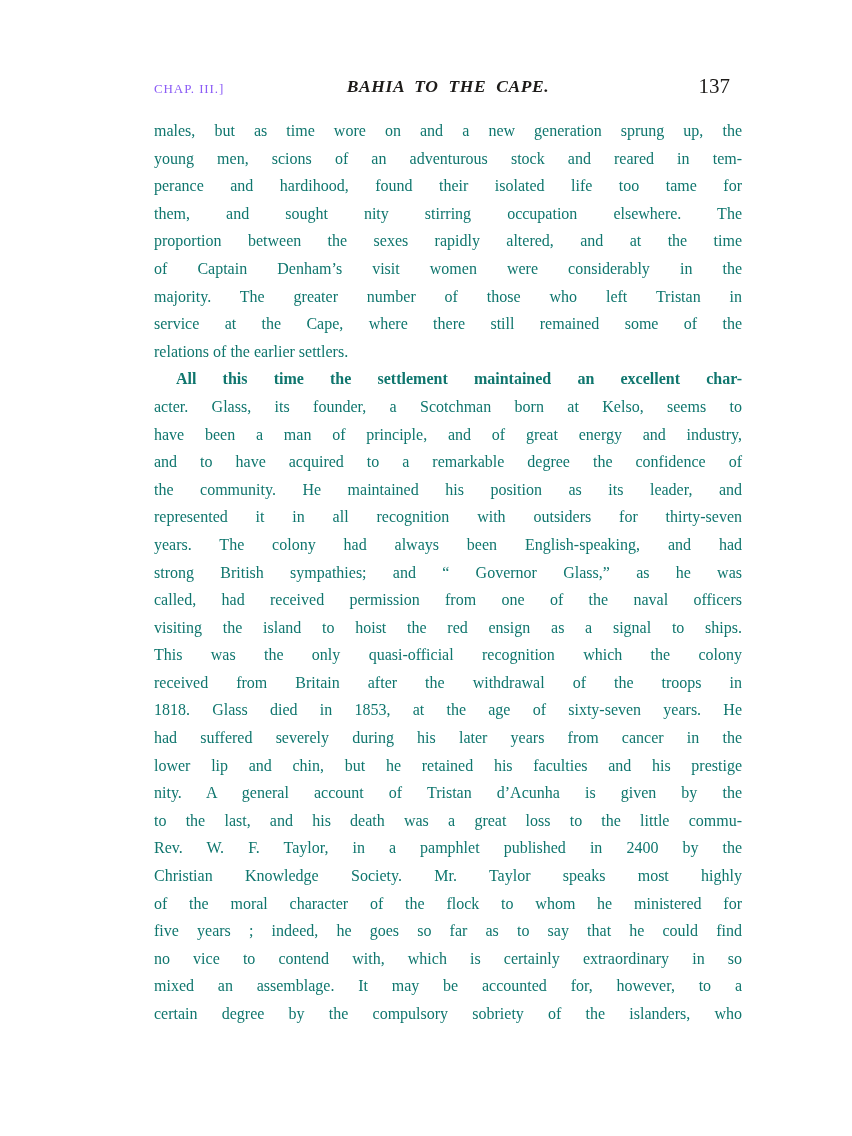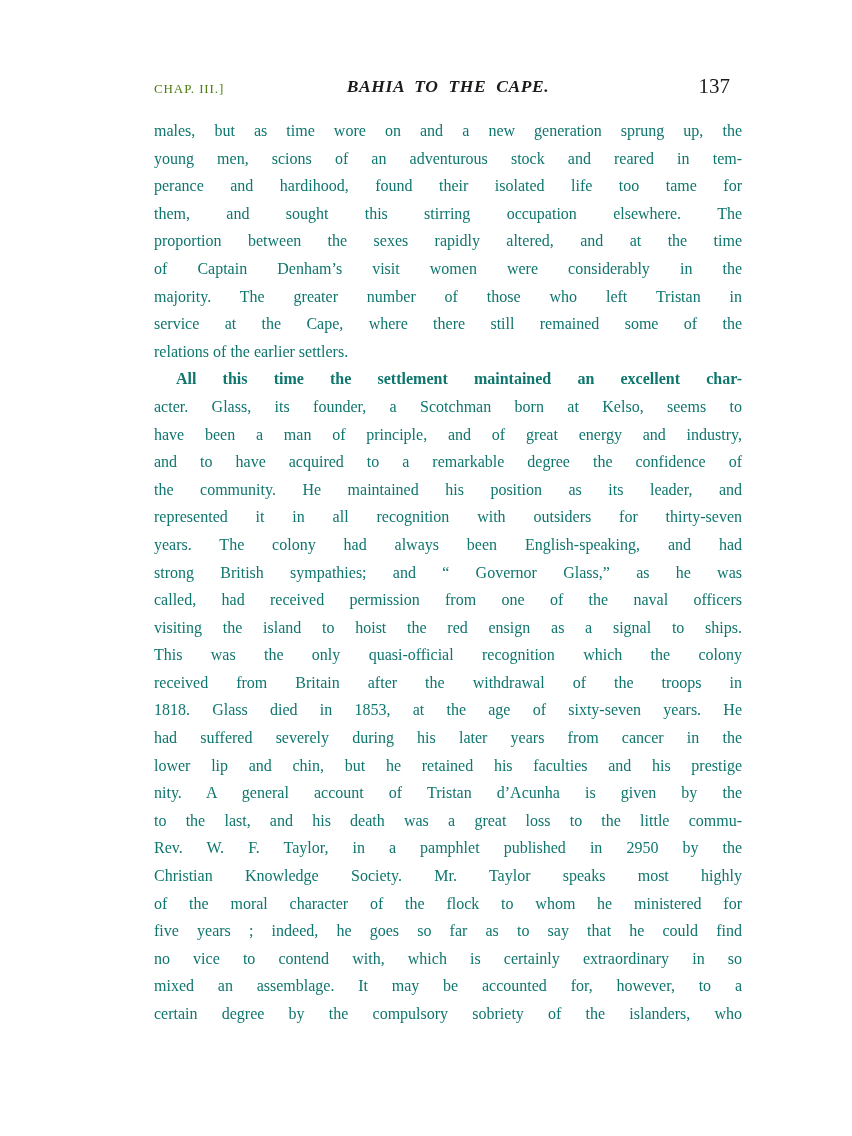--- a/index.html
+++ b/index.html
@@ -23,21 +23,21 @@
     top: 74px;
     width: 588px;
     height: 28px;
   }
   .chapter-label {
     position: absolute;
     left: 0;
     top: 7px;
     font-size: 13px;
     letter-spacing: 0.9px;
-    color: #4d7c0f;
+    color: #8b5cf6;
   }
   .running-title {
     position: absolute;
     left: 50%;
     top: 2px;
     transform: translateX(-50%);
     font-style: italic;
     font-weight: 700;
     font-size: 17.5px;
     letter-spacing: 0.6px;
@@ -86,21 +86,21 @@
   <div class="page-header">
     <span class="chapter-label">CHAP. III.]</span>
     <span class="running-title">BAHIA TO THE CAPE.</span>
     <span class="page-number">137</span>
   </div>
   <div class="page-body">
       <div class="paragraph">
         <div class="line"><span>males, but as time wore on and a new generation sprung up, the</span></div>
         <div class="line"><span>young men, scions of an adventurous stock and reared in tem-</span></div>
         <div class="line"><span>perance and hardihood, found their isolated life too tame for</span></div>
-        <div class="line"><span>them, and sought this stirring occupation elsewhere.  The</span></div>
+        <div class="line"><span>them, and sought nity stirring occupation elsewhere.  The</span></div>
         <div class="line"><span>proportion between the sexes rapidly altered, and at the time</span></div>
         <div class="line"><span>of Captain Denham’s visit women were considerably in the</span></div>
         <div class="line"><span>majority.  The greater number of those who left Tristan in</span></div>
         <div class="line"><span>service at the Cape, where there still remained some of the</span></div>
         <div class="line para-last"><span>relations of the earlier settlers.</span></div>
       </div>
       <div class="paragraph">
         <div class="line indent"><span>All this time the settlement maintained an excellent char-</span></div>
         <div class="line"><span>acter.  Glass, its founder, a Scotchman born at Kelso, seems to</span></div>
         <div class="line"><span>have been a man of principle, and of great energy and industry,</span></div>
@@ -111,21 +111,21 @@
         <div class="line"><span>strong British sympathies; and “ Governor Glass,” as he was</span></div>
         <div class="line"><span>called, had received permission from one of the naval officers</span></div>
         <div class="line"><span>visiting the island to hoist the red ensign as a signal to ships.</span></div>
         <div class="line"><span>This was the only quasi-official recognition which the colony</span></div>
         <div class="line"><span>received from Britain after the withdrawal of the troops in</span></div>
         <div class="line"><span>1818.  Glass died in 1853, at the age of sixty-seven years.  He</span></div>
         <div class="line"><span>had suffered severely during his later years from cancer in the</span></div>
         <div class="line"><span>lower lip and chin, but he retained his faculties and his prestige</span></div>
         <div class="line"><span>nity.  A general account of Tristan d’Acunha is given by the</span></div>
         <div class="line"><span>to the last, and his death was a great loss to the little commu-</span></div>
-        <div class="line"><span>Rev. W. F. Taylor, in a pamphlet published in 2950 by the</span></div>
+        <div class="line"><span>Rev. W. F. Taylor, in a pamphlet published in 2400 by the</span></div>
         <div class="line"><span>Christian Knowledge Society.  Mr. Taylor speaks most highly</span></div>
         <div class="line"><span>of the moral character of the flock to whom he ministered for</span></div>
         <div class="line"><span>five years ; indeed, he goes so far as to say that he could find</span></div>
         <div class="line"><span>no vice to contend with, which is certainly extraordinary in so</span></div>
         <div class="line"><span>mixed an assemblage.  It may be accounted for, however, to a</span></div>
         <div class="line"><span>certain degree by the compulsory sobriety of the islanders, who</span></div>
       </div>
     </div>
 </div>
 

